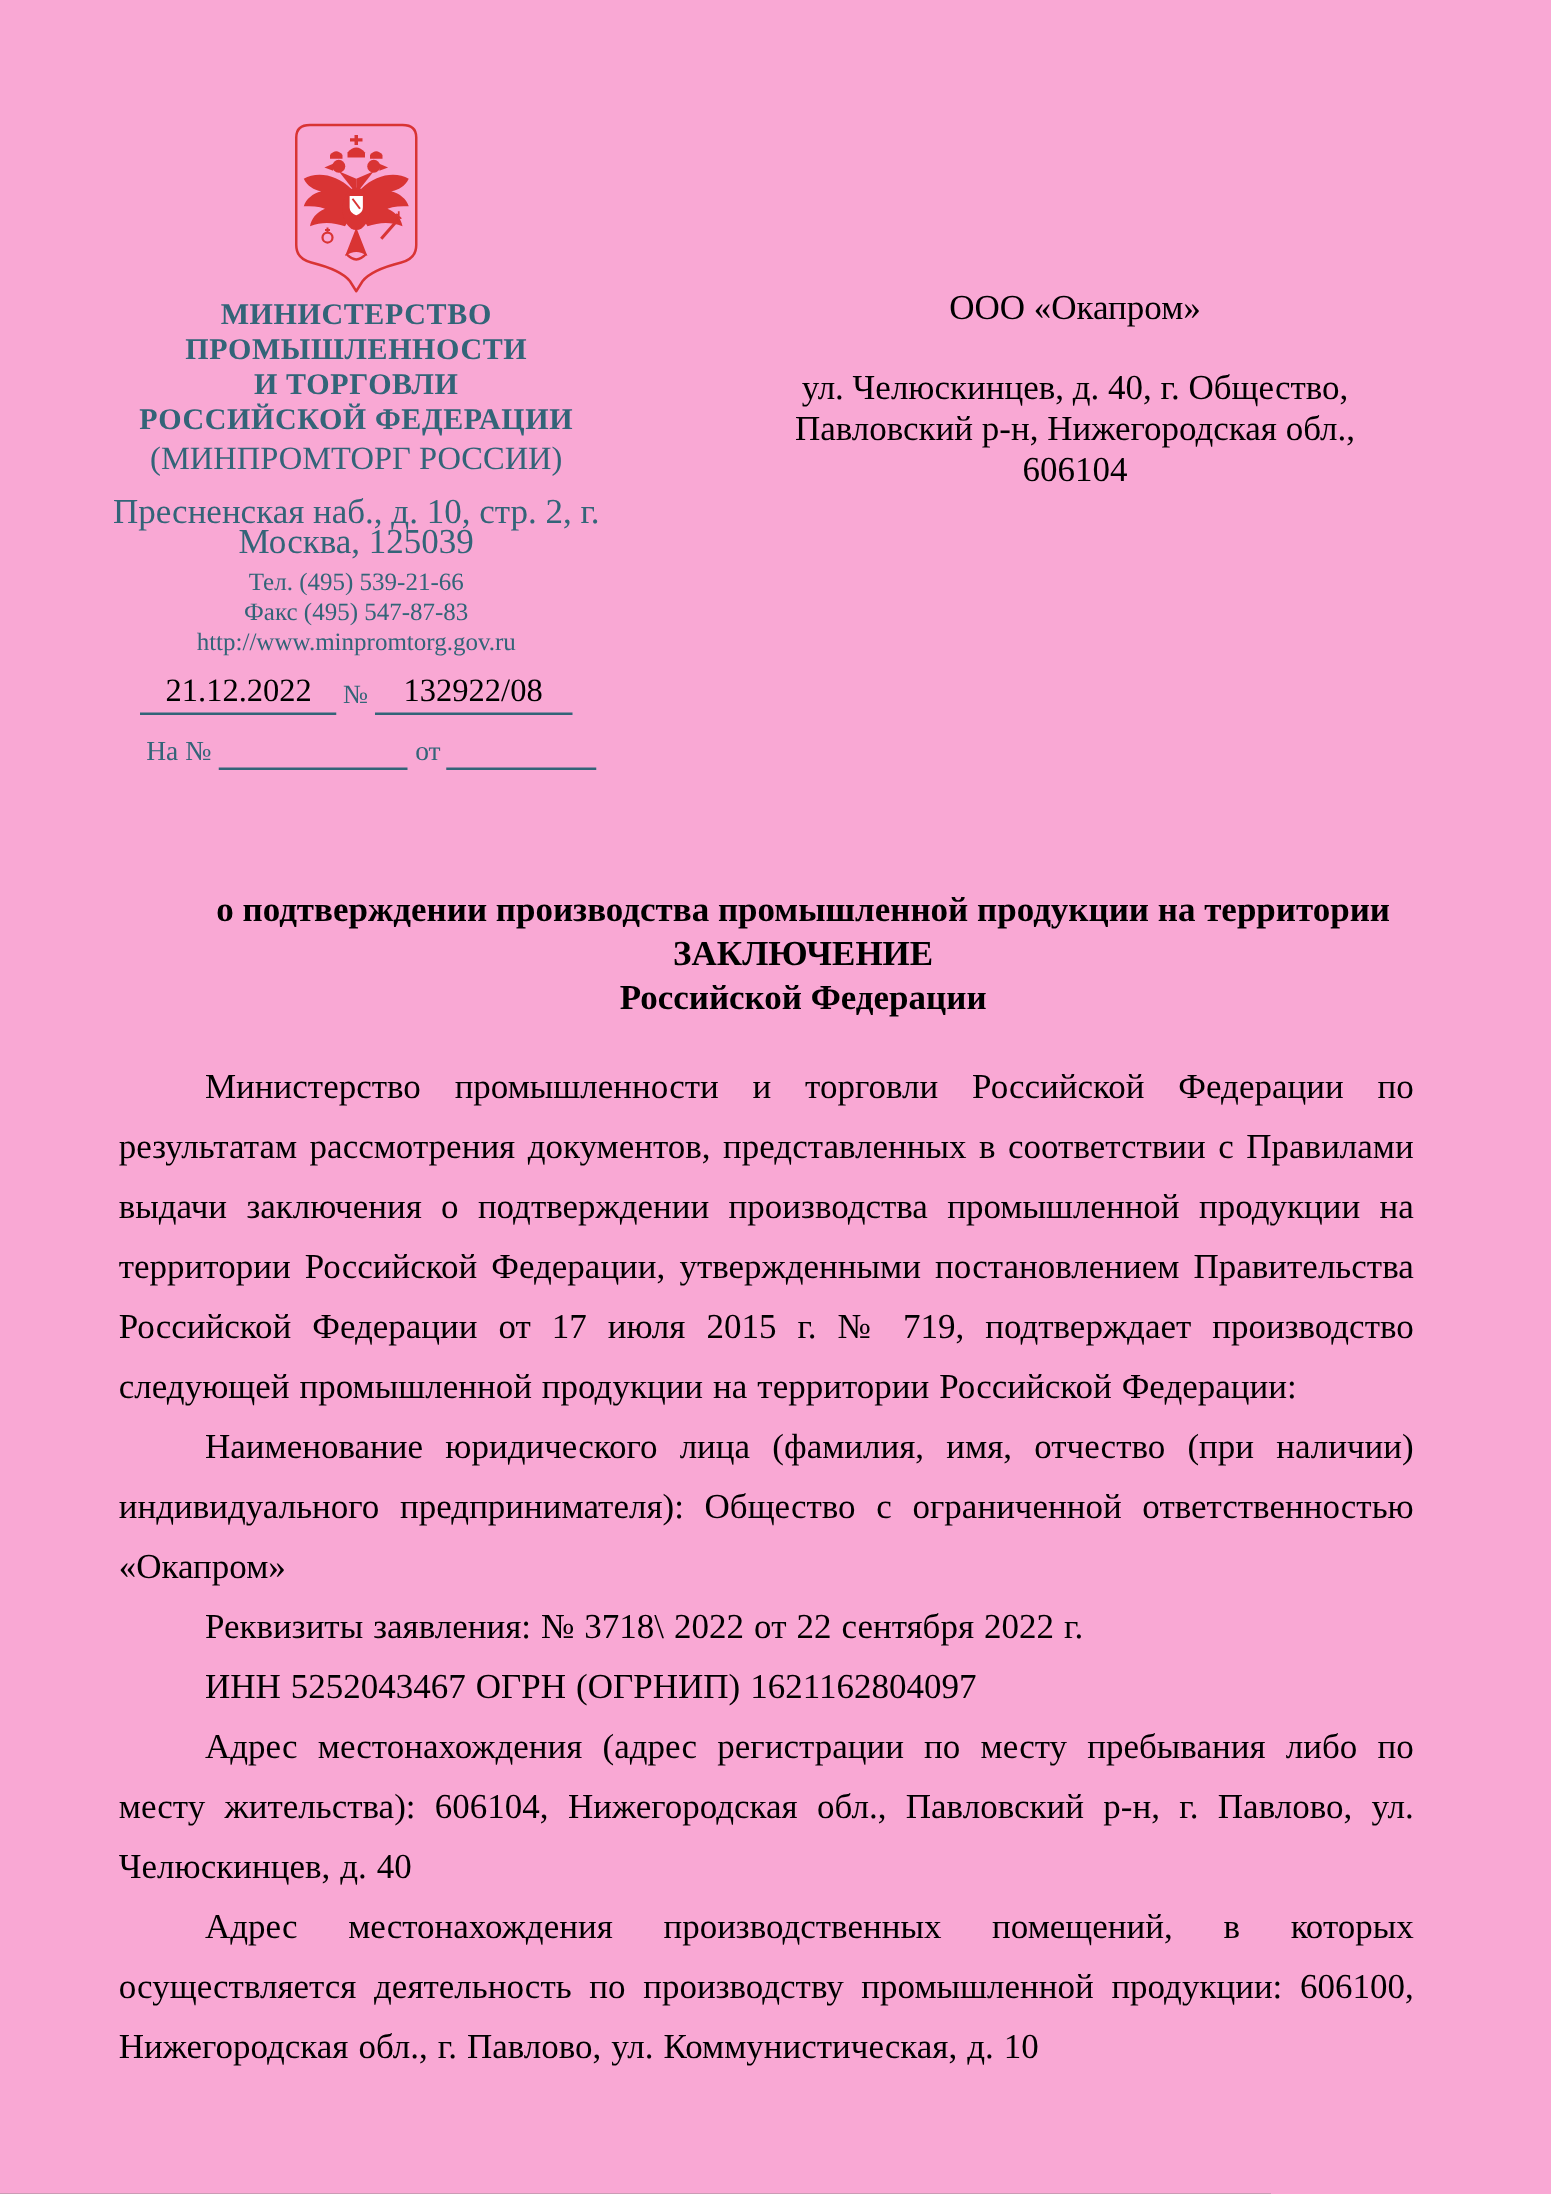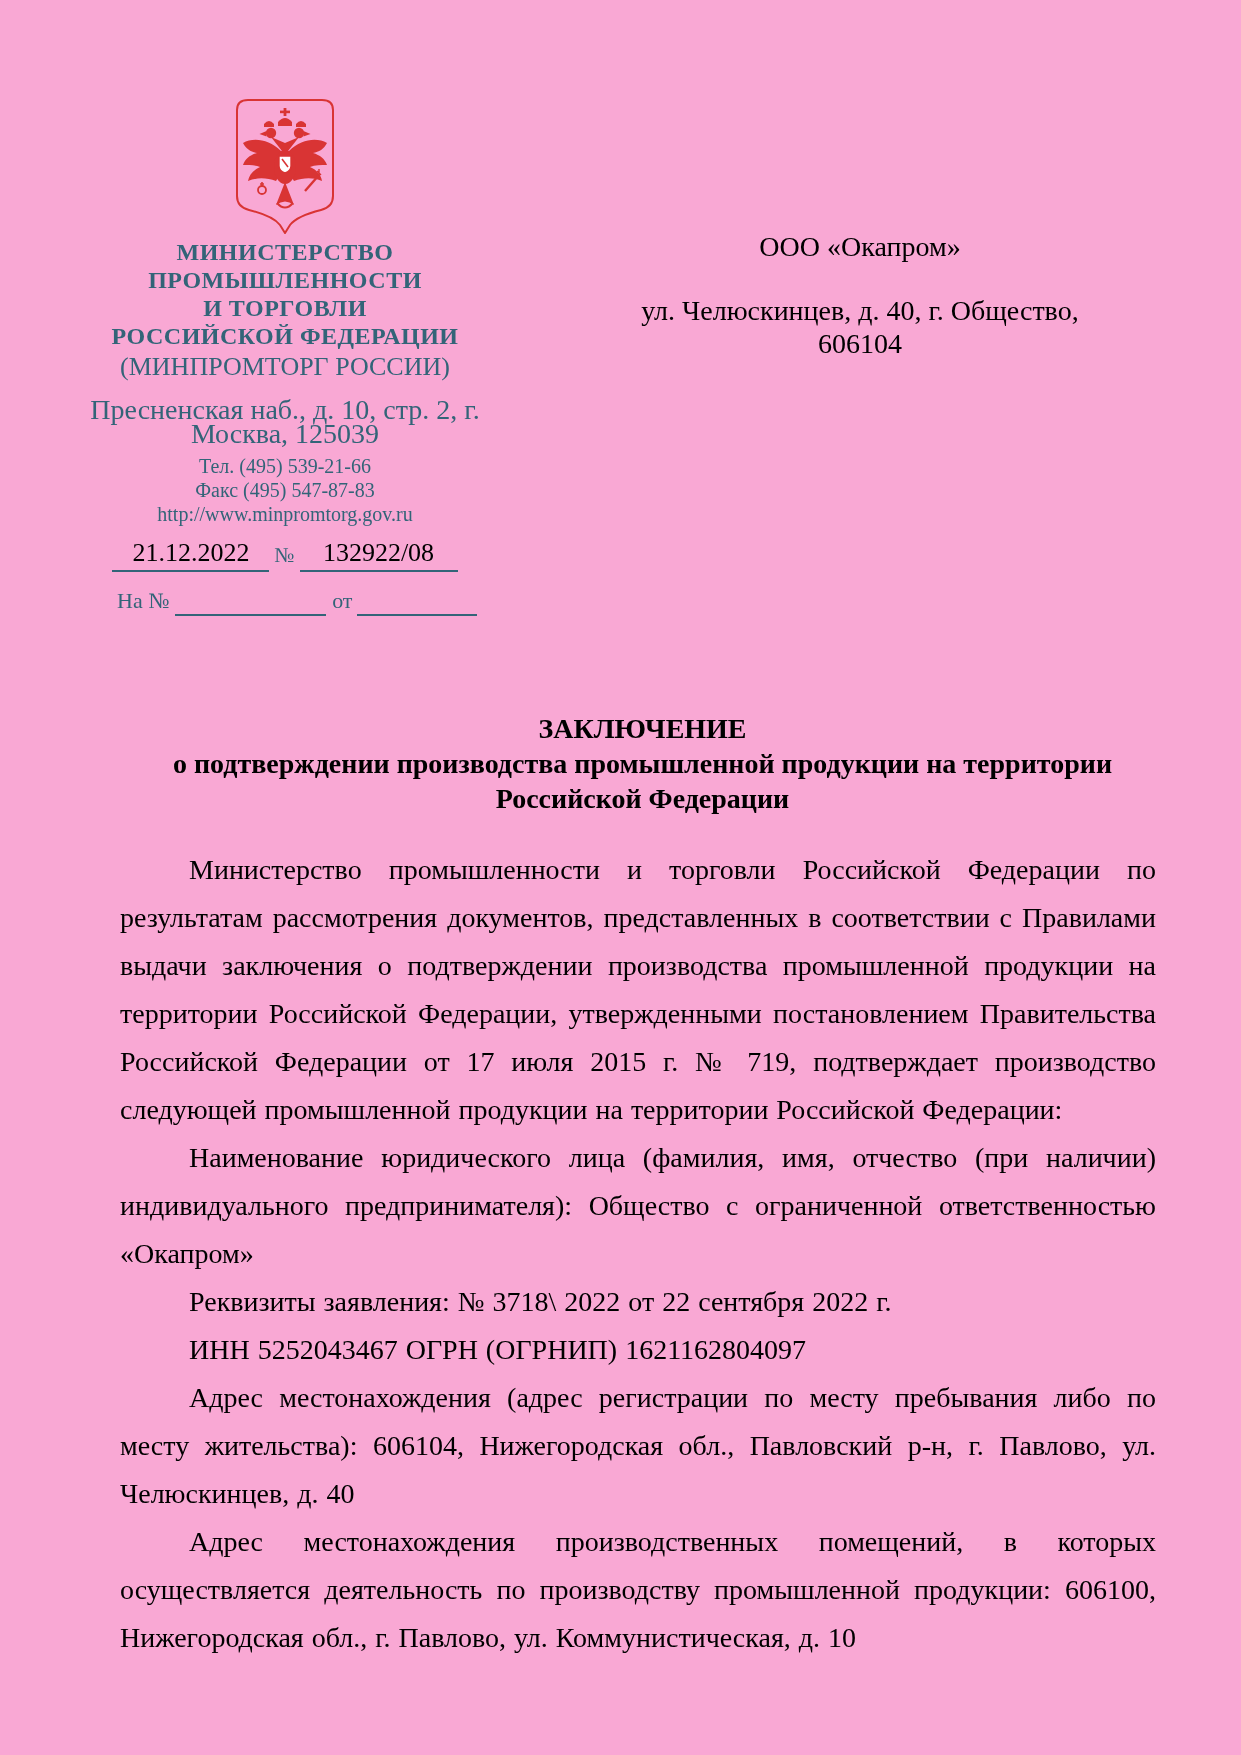--- a/index.html
+++ b/index.html
@@ -62,21 +62,21 @@
   .recipient-address{margin-top:31px;}
 
   
   .doc-title{
     position:absolute;left:130px;top:711px;width:1025px;
     text-align:center;font-weight:bold;font-size:28px;line-height:35px;
   }
 
   
   .doc-body{
-    position:absolute;left:120px;top:846px;width:1036px;
+    position:absolute;left:95px;top:846px;width:1036px;
     font-size:28px;line-height:48px;text-align:justify;
   }
   .doc-body p{margin:0;text-indent:69px;word-spacing:1px;}
 </style>
 </head>
 <body>
 
 <div class="page">
 
   <div class="lh-left">
@@ -147,27 +147,28 @@
       <span class="ref-fld ref-fld-no"></span>
       <span class="ref-ot">от</span>
       <span class="ref-fld ref-fld-date"></span>
     </div>
   </div>
 
   <div class="lh-right">
     <div class="recipient-name">ООО «Окапром»</div>
     <div class="recipient-address">
       <div>ул. Челюскинцев, д. 40, г. Общество,</div>
+      <div>Павловский р-н, Нижегородская обл.,</div>
       <div>606104</div>
     </div>
   </div>
 
   <div class="doc-title">
+    <div>о подтверждении производства промышленной продукции на территории</div>
     <div>ЗАКЛЮЧЕНИЕ</div>
-    <div>о подтверждении производства промышленной продукции на территории</div>
     <div>Российской Федерации</div>
   </div>
 
   <div class="doc-body">
     <p>Министерство промышленности и торговли Российской Федерации по результатам рассмотрения документов, представленных в соответствии с Правилами выдачи заключения о подтверждении производства промышленной продукции на территории Российской Федерации, утвержденными постановлением Правительства Российской Федерации от 17 июля 2015 г. № 719, подтверждает производство следующей промышленной продукции на территории Российской Федерации:</p>
     <p>Наименование юридического лица (фамилия, имя, отчество (при наличии) индивидуального предпринимателя): Общество с ограниченной ответственностью «Окапром»</p>
     <p>Реквизиты заявления: № 3718\ 2022 от 22 сентября 2022 г.</p>
     <p>ИНН 5252043467 ОГРН (ОГРНИП) 1621162804097</p>
     <p>Адрес местонахождения (адрес регистрации по месту пребывания либо по месту жительства): 606104, Нижегородская обл., Павловский р-н, г. Павлово, ул. Челюскинцев, д. 40</p>
     <p>Адрес местонахождения производственных помещений, в которых осуществляется деятельность по производству промышленной продукции: 606100, Нижегородская обл., г. Павлово, ул. Коммунистическая, д. 10</p>

